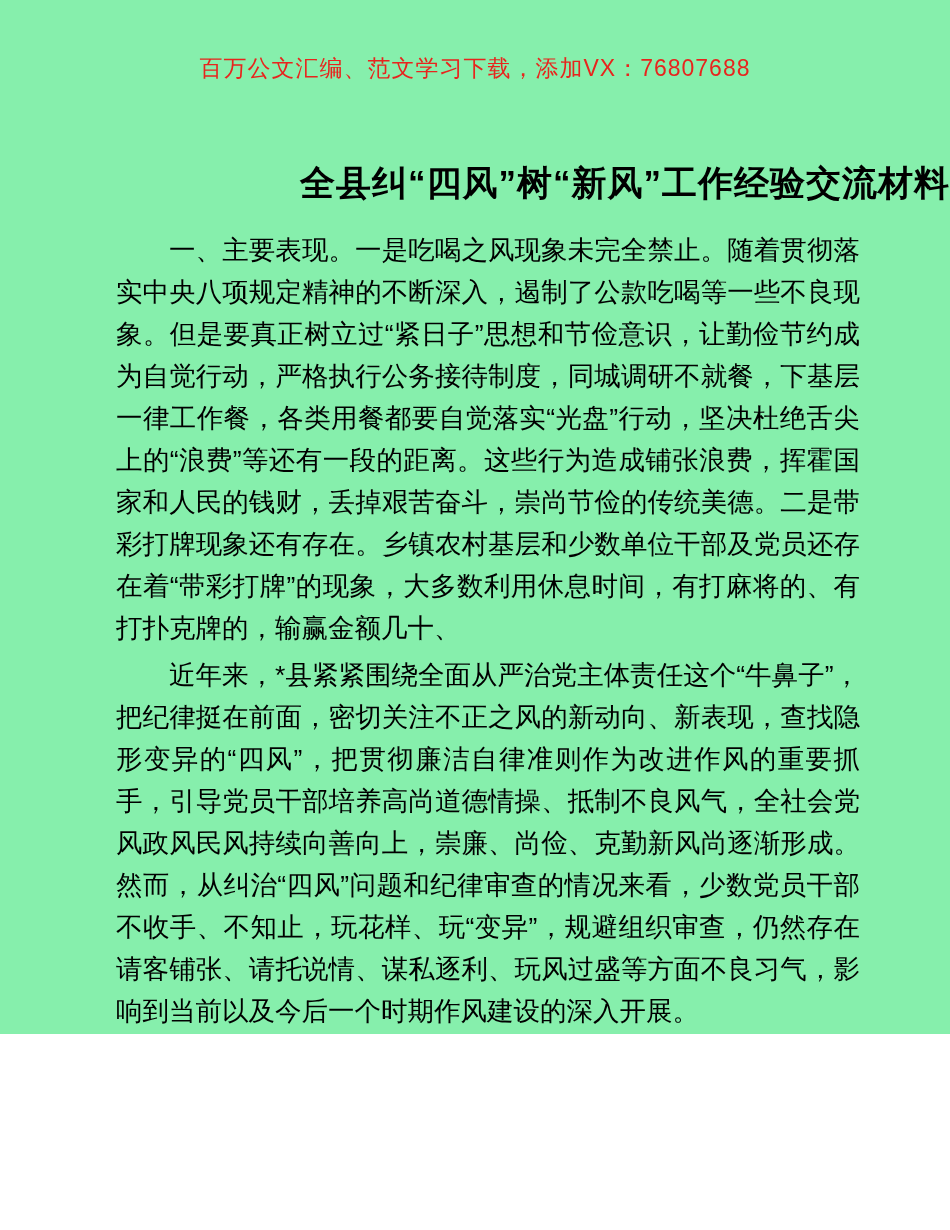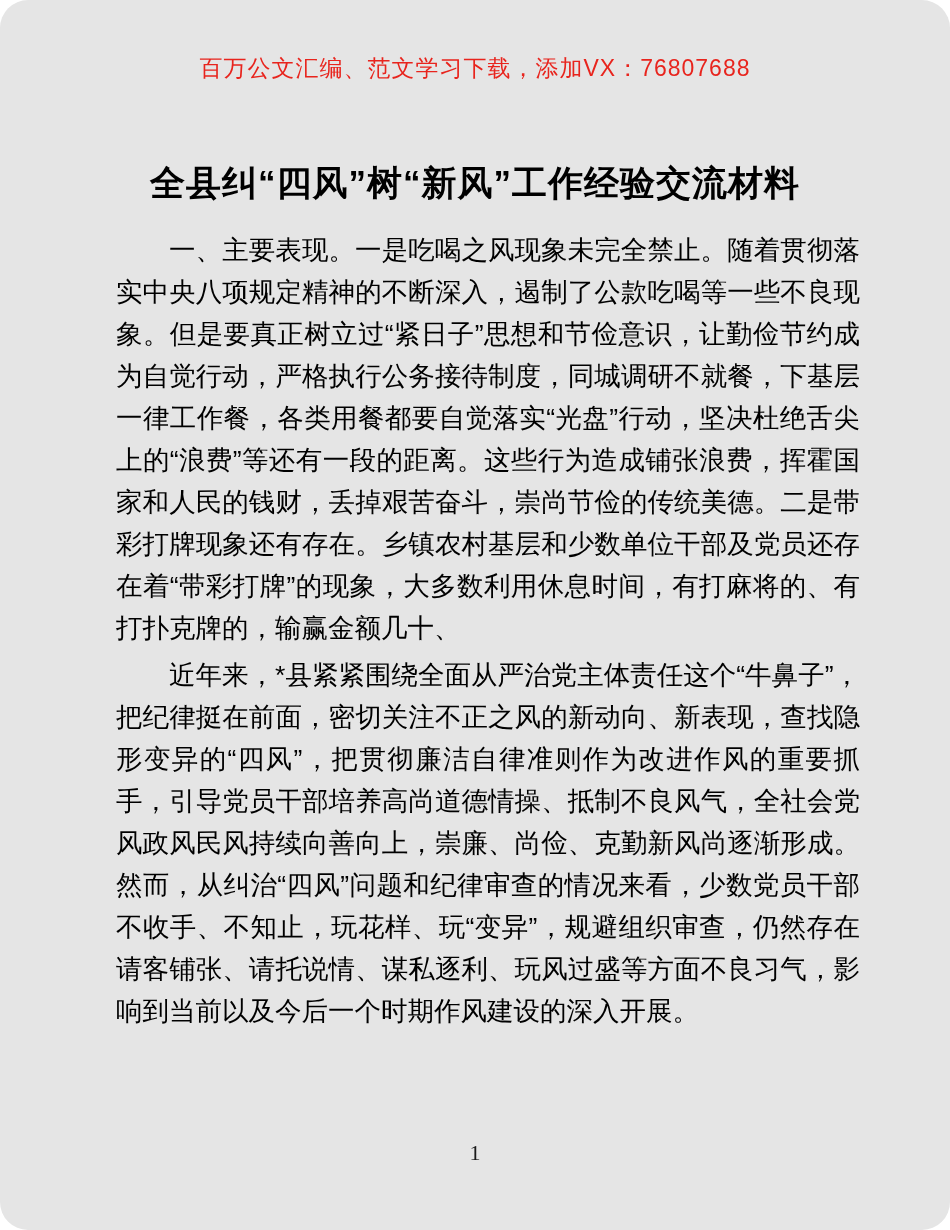--- a/index.html
+++ b/index.html
@@ -3,45 +3,44 @@
 <meta charset="utf-8">
 <style>
   html, body {
     margin: 0;
     padding: 0;
     background: #ffffff;
   }
   .page {
     position: relative;
     width: 950px;
-    height: 1230px;
-    background: #e5e5e5;
+    height: 1034px;
+    background: #86efac;
     color: #000000;
     font-family: "Liberation Sans", sans-serif;
     overflow: hidden;
-    border-radius: 28px;
   }
   .header-notice {
     position: absolute;
     top: 54px;
     left: 0;
     width: 100%;
     text-align: center;
     font-size: 23px;
     line-height: 28px;
     color: #e8241d;
     letter-spacing: 1px;
   }
   .doc-title {
     position: absolute;
     top: 158px;
     left: 0;
     width: 100%;
     margin: 0;
-    text-align: center;
+    text-align: right;
     font-size: 35px;
     line-height: 50px;
     font-weight: 700;
     letter-spacing: 1px;
     color: #000000;
   }
   .doc-body {
     position: absolute;
     top: 229px;
     left: 116px;

